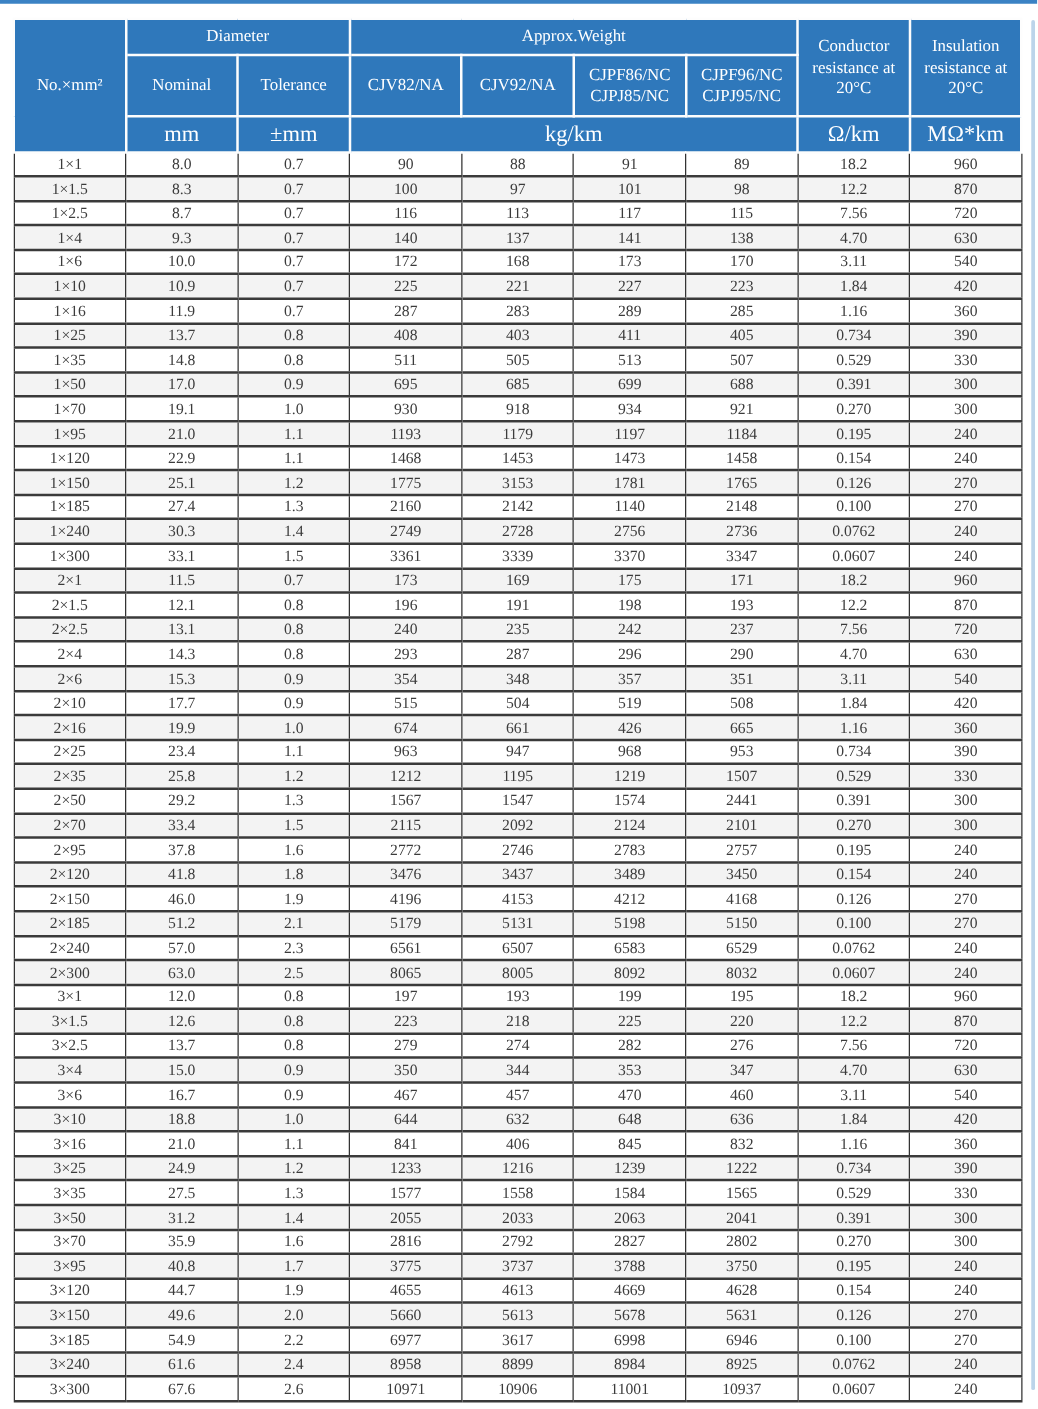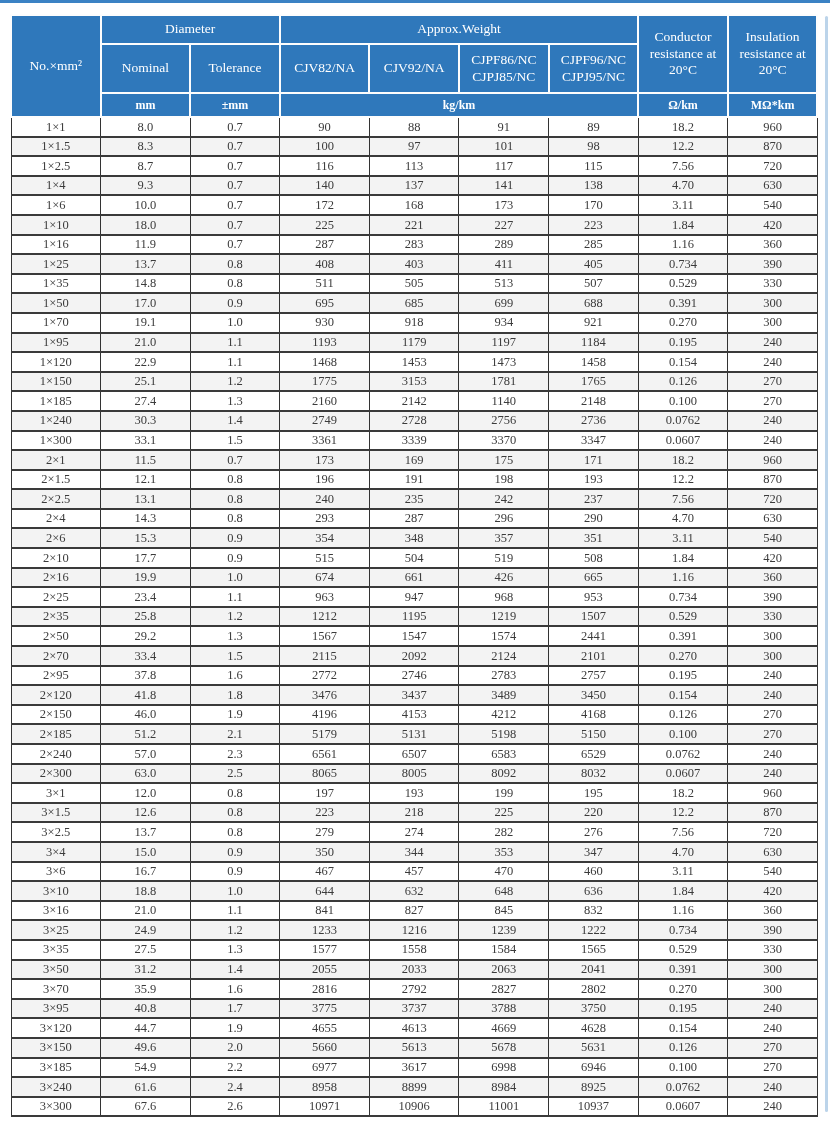--- a/index.html
+++ b/index.html
@@ -47,21 +47,21 @@
     font-weight: normal;
     font-size: 13.5px;
     line-height: 1.25;
     border: 2px solid #fdfdfd;
     padding: 2px 3px;
     text-align: center;
     vertical-align: middle;
   }
   thead tr.h-top th    { height: 23px; }
   thead tr.h-mid th    { height: 43px; }
-  thead tr.h-units th  { height: 18px; font-size: 12px; font-weight: bold; }
+  thead tr.h-units th  { height: 18px; font-size: 18px; }
 
   
   tbody td {
     height: 17.6px;
     padding: 0 2px;
     font-size: 12.5px;
     line-height: 1;
     color: #3b3b3b;
     text-align: center;
     vertical-align: middle;
@@ -169,21 +169,21 @@
           <td>0.7</td>
           <td>172</td>
           <td>168</td>
           <td>173</td>
           <td>170</td>
           <td>3.11</td>
           <td>540</td>
         </tr>
         <tr>
           <td>1×10</td>
-          <td>18.0</td>
+          <td>10.9</td>
           <td>0.7</td>
           <td>225</td>
           <td>221</td>
           <td>227</td>
           <td>223</td>
           <td>1.84</td>
           <td>420</td>
         </tr>
         <tr>
           <td>1×16</td>
@@ -557,21 +557,21 @@
           <td>648</td>
           <td>636</td>
           <td>1.84</td>
           <td>420</td>
         </tr>
         <tr>
           <td>3×16</td>
           <td>21.0</td>
           <td>1.1</td>
           <td>841</td>
-          <td>827</td>
+          <td>406</td>
           <td>845</td>
           <td>832</td>
           <td>1.16</td>
           <td>360</td>
         </tr>
         <tr>
           <td>3×25</td>
           <td>24.9</td>
           <td>1.2</td>
           <td>1233</td>

